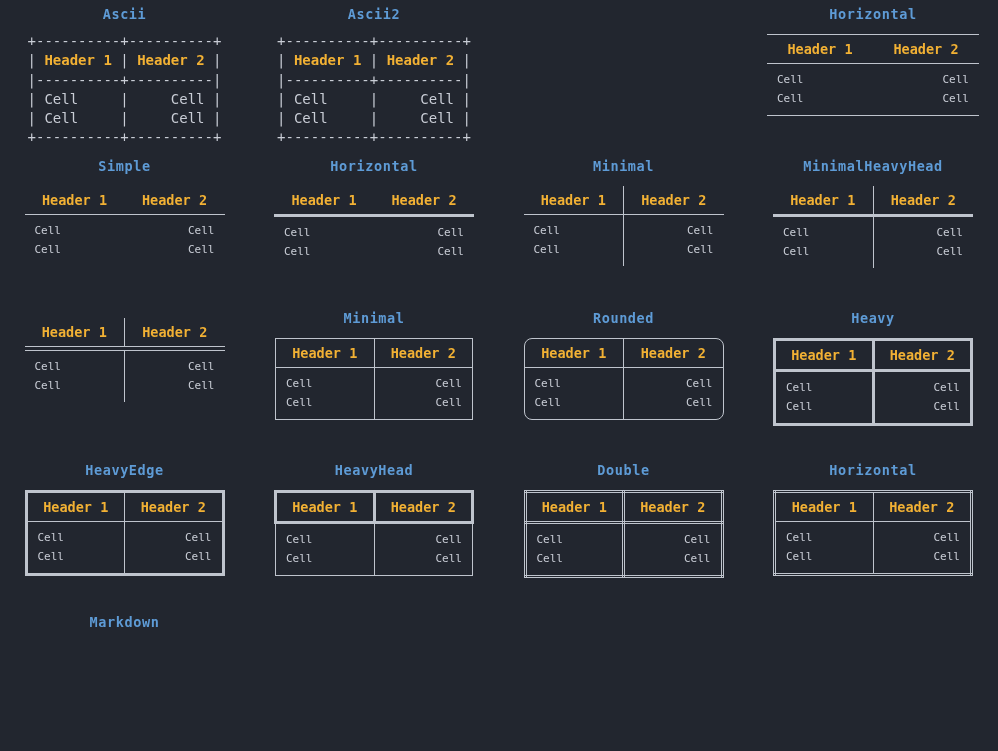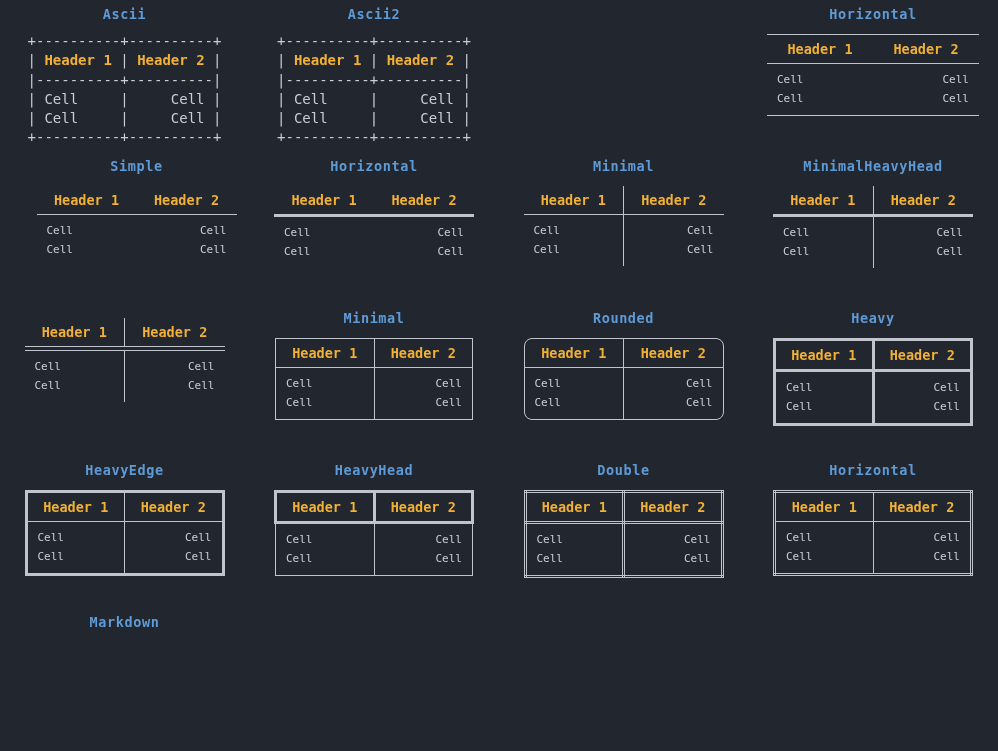--- a/index.html
+++ b/index.html
@@ -187,21 +187,21 @@
               <td class="r"><span class="pad"></span>Cell<br>Cell<span class="padb"></span></td>
             </tr>
             <tr class="rule">
               <td></td>
               <td></td>
             </tr>
           </tbody>
         </table>
       </div>
     </div>
-    <div class="cellbox t-simple" style="left: 0px; top: 156px; margin-left: 12px;">
+    <div class="cellbox t-simple" style="left: 0px; top: 156px;">
       <div class="title">Simple</div>
       <div style="margin-top: 10px;">
         <table class="bx">
           <thead>
             <tr>
               <th>Header 1</th>
               <th class="">Header 2</th>
             </tr>
           </thead>
           <tbody>

